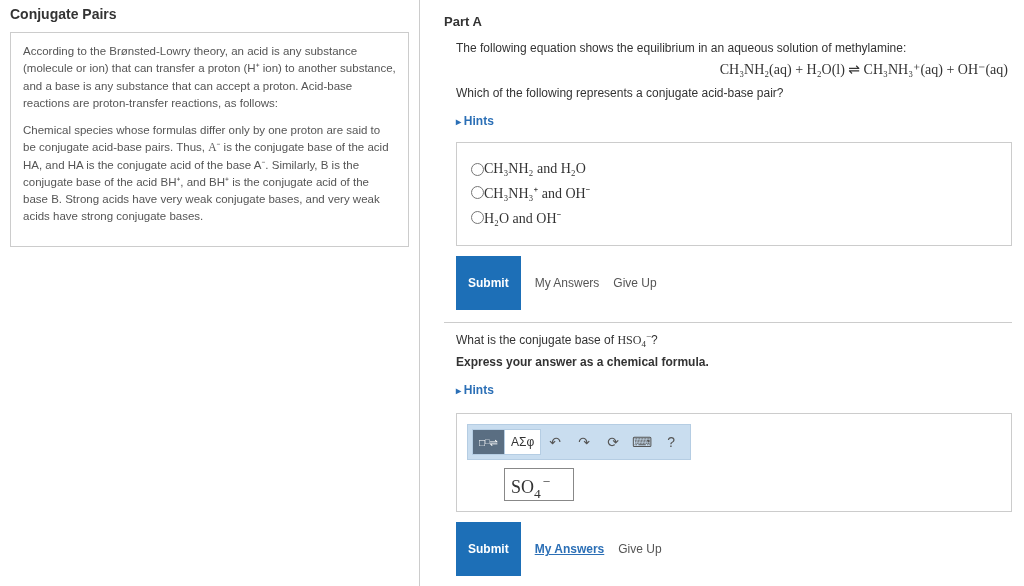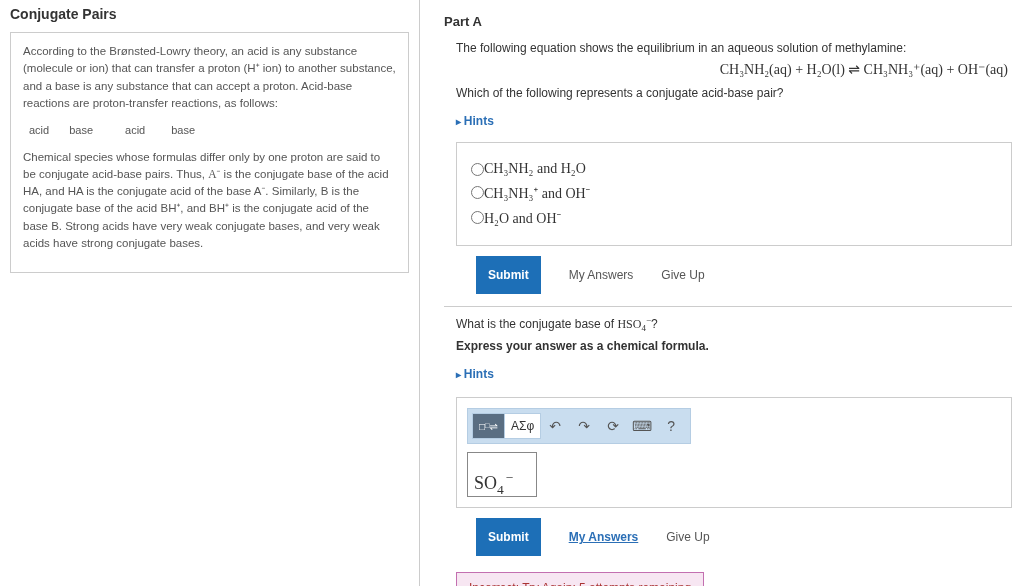--- a/index.html
+++ b/index.html
@@ -16,45 +16,44 @@
   .part-header { font-size: 13px; font-weight: bold; margin: 8px 0 10px 0; }
   .prompt { font-size: 12px; margin: 4px 0 4px 12px; line-height: 1.5; }
   .prompt.bold { font-weight: bold; }
   .chem-eq { font-family: "Times New Roman", serif; font-size: 14px; text-align: right; margin: 2px 0 6px 0; padding-right: 4px; }
   .hints-link { color: #2b6fb6; font-weight: bold; font-size: 12px; cursor: pointer; margin: 8px 0 8px 12px; display: inline-block; }
   .hints-link::before { content: "▸ "; color: #2b6fb6; font-size: 10px; }
   .choices-box { border: 1px solid #ccc; padding: 12px 14px; margin: 6px 0 10px 12px; }
   .choice { display: flex; align-items: center; margin: 6px 0; font-family: "Times New Roman", serif; font-size: 14px; }
   .choice input { margin: 0; }
   .btn-row { display: flex; align-items: center; gap: 14px; margin: 4px 0 12px 12px; }
-  .submit-btn { background: #1d6fb7; color: #fff; border: none; padding: 12px 12px; font-size: 12px; font-weight: bold; cursor: pointer; margin-left: 20px; }
-  .link-secondary { color: #555; font-size: 12px; cursor: pointer; margin-left: 14px; }
+  .submit-btn { background: #1d6fb7; color: #fff; border: none; padding: 20px 12px; font-size: 12px; font-weight: bold; cursor: pointer; }
+  .link-secondary { color: #555; font-size: 12px; cursor: pointer; }
   .link-secondary.blue { color: #2b6fb6; text-decoration: underline; font-weight: bold; }
   .hr { border: none; border-top: 1px solid #ccc; margin: 8px 0; }
   .answer-container { border: 1px solid #ccc; padding: 10px; margin: 8px 0 10px 12px; }
   .toolbar { background: #c9ddef; padding: 4px; display: inline-flex; align-items: center; gap: 0; margin-bottom: 8px; border: 1px solid #b5cde3; }
   .tool-btn { background: #fff; border: 1px solid #b5cde3; min-width: 28px; height: 26px; display: inline-flex; align-items: center; justify-content: center; font-size: 12px; cursor: pointer; margin-left: -1px; padding: 0 6px; }
   .tool-btn.first { margin-left: 0; }
   .tool-btn.icon-only { background: transparent; border: none; color: #555; font-size: 14px; width: 30px; }
-  .answer-input { font-family: "Times New Roman", serif; font-size: 18px; border: 1px solid #888; padding: 20px 6px 2px 6px; display: inline-block; min-width: 70px; }
+  .answer-input { font-family: "Times New Roman", serif; font-size: 18px; border: 1px solid #888; padding: 8px 6px 2px 6px; display: inline-block; min-width: 70px; margin-left: 37px; }
   .feedback-box { border: 1px solid #c36fb0; background: #f7e6f2; color: #a33; padding: 8px 12px; margin: 4px 0 0 12px; font-size: 12px; display: inline-block; }
   sup, sub { font-size: 0.75em; line-height: 0; }
   .sp6 { display:inline-block; width:6px; }
   .sp12 { display:inline-block; width:12px; }
   .sp20 { display:inline-block; width:20px; }
 </style>
 </head>
 <body>
 
 <div class="layout">
   <div class="left-col">
     <div class="title">Conjugate Pairs</div>
     <div class="info-box">
       <p>According to the Brønsted-Lowry theory, an acid is any substance (molecule or ion) that can transfer a proton (H⁺ ion) to another substance, and a base is any substance that can accept a proton. Acid-base reactions are proton-transfer reactions, as follows:</p>
-      <div class="eqn-labels"><span class="sp6"></span>acid<span class="sp20"></span>base<span class="sp20"></span><span class="sp12"></span>acid<span class="sp20"></span><span class="sp6"></span>base</div>
       <p><span>Chemical species whose formulas differ only by one proton are said to be conjugate acid-base pairs. Thus, </span><span class="serif">A⁻</span><span> is the conjugate base of the acid HA, and HA is the conjugate acid of the base A⁻. Similarly, B is the conjugate base of the acid BH⁺, and BH⁺ is the conjugate acid of the base B. Strong acids have very weak conjugate bases, and very weak acids have strong conjugate bases.</span></p>
     </div>
   </div>
 
   <div class="right-col">
 
     
     <div class="part-header">Part A</div>
     <div class="prompt">The following equation shows the equilibrium in an aqueous solution of methylamine:</div>
     <div class="chem-eq">CH₃NH₂(aq) + H₂O(l) ⇌ CH₃NH₃⁺(aq) + OH⁻(aq)</div>

